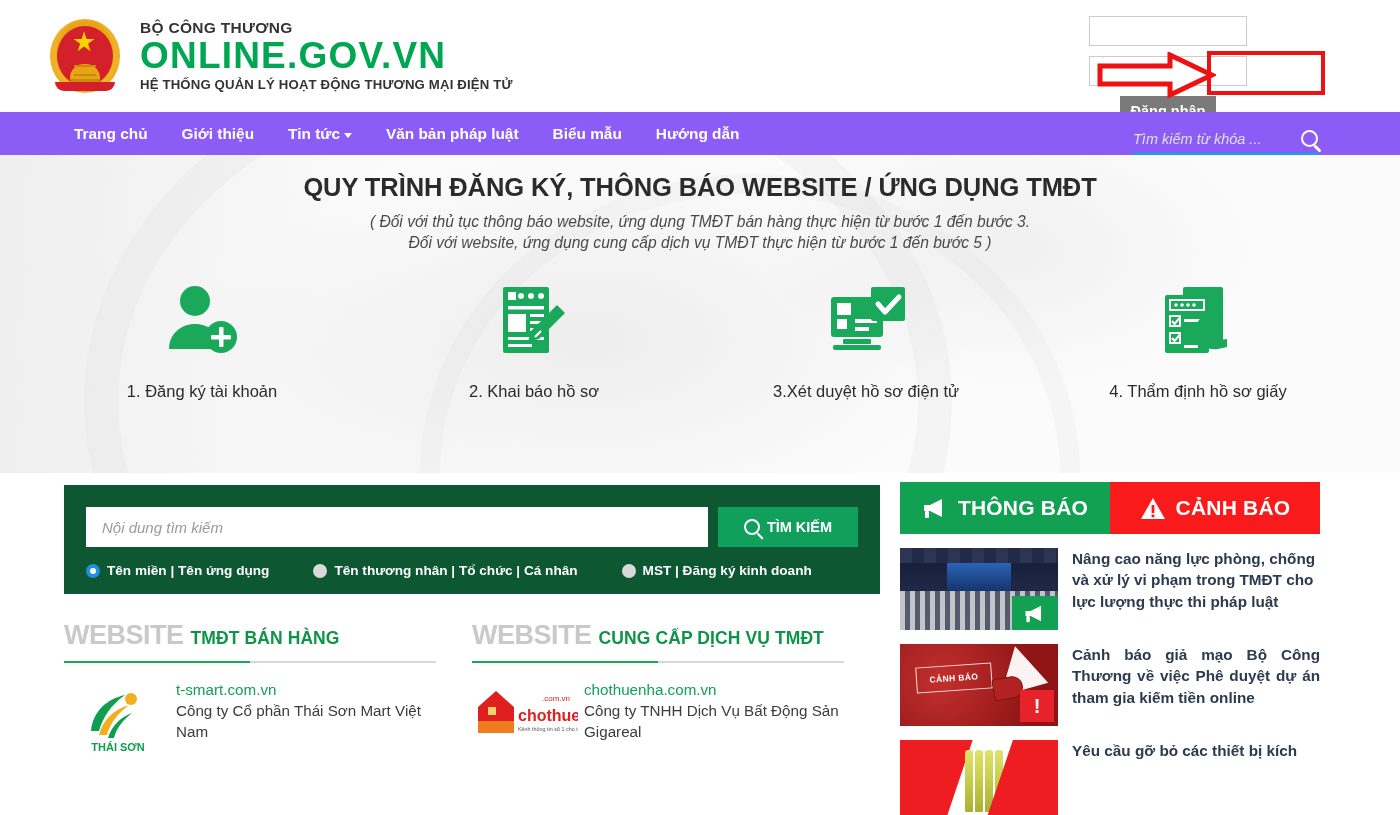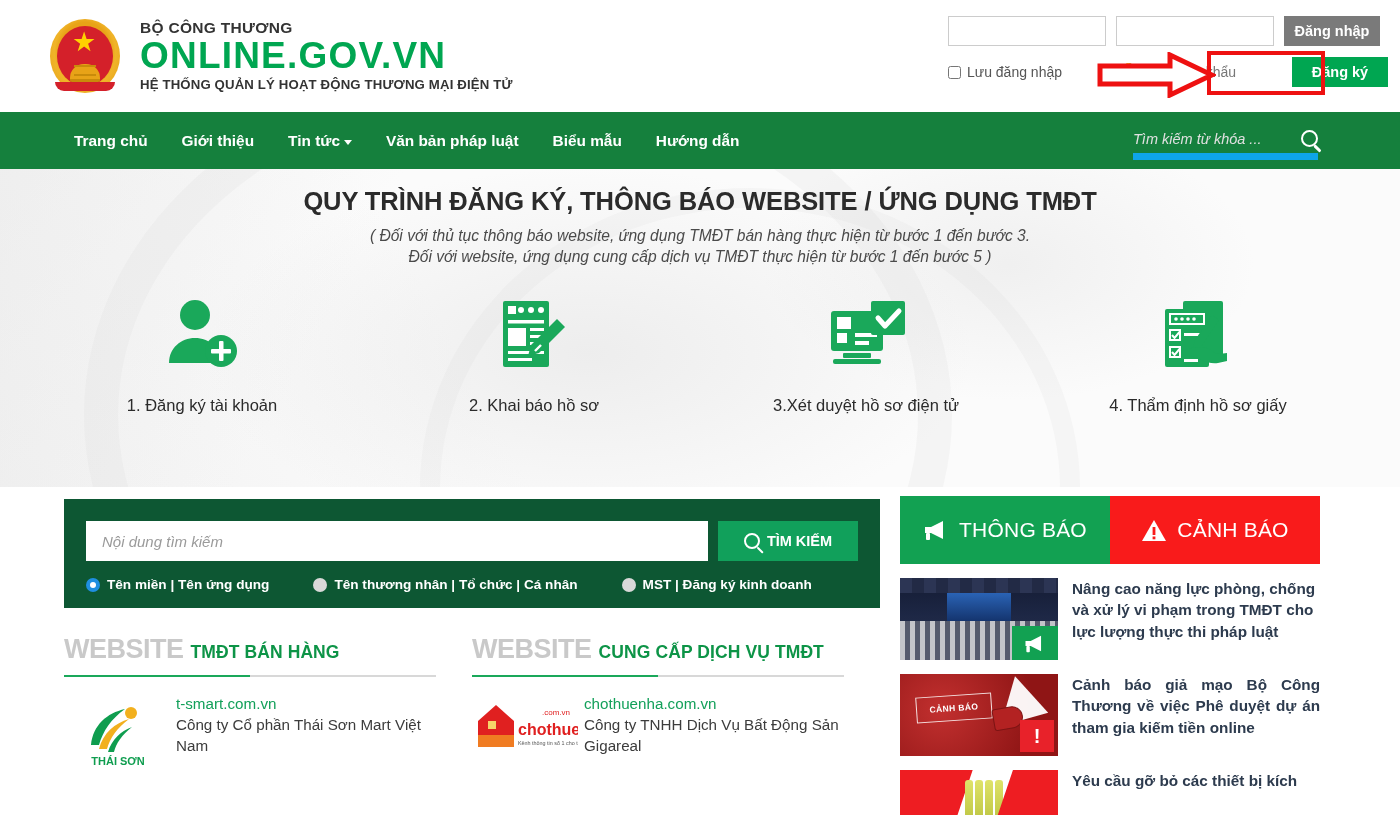--- a/index.html
+++ b/index.html
@@ -80,21 +80,21 @@
   .brand-line3 {
     font-size: 13.2px; font-weight: bold; color: #333333;
     letter-spacing: 0.15px;
   }
 
   
   .login-block {
     position: absolute; right: 12px; top: 16px;
     width: 440px;
   }
-  .login-row1 { display: flex; align-items: center; gap: 10px; }
+  .login-row1 { display: flex; align-items: center; gap: 10px; flex-direction: column; }
   .login-input {
     width: 158px; height: 30px;
     border: 1px solid #cccccc;
     background: #fff;
     font-family: "Liberation Sans", sans-serif;
     font-size: 13px;
     padding: 0 6px;
     outline: none;
   }
   .btn-login {
@@ -133,22 +133,22 @@
     background: #00a651;
     border: none;
     color: #ffffff;
     font-family: "Liberation Sans", sans-serif;
     font-size: 14.5px; font-weight: bold;
     cursor: pointer;
   }
 
   
   .nav {
-    height: 57px;
-    background: #15803d;
+    height: 43px;
+    background: #8b5cf6;
     display: flex; align-items: center;
     position: relative;
   }
   .nav-items { display: flex; align-items: center; padding-left: 74px; gap: 34px; }
   .nav-item {
     color: #ffffff;
     font-size: 15.4px; font-weight: bold;
     cursor: pointer;
     white-space: nowrap;
     display: flex; align-items: center; gap: 4px;
@@ -361,24 +361,24 @@
   }
   .ws-name {
     color: #3c3c3c; font-size: 15.2px;
     line-height: 1.36;
     max-width: 262px;
   }
 
   
   .tabs { display: flex; width: 420px; }
   .tab {
-    flex: 1; height: 68px;
+    flex: 1; height: 52px;
     display: flex; align-items: center; justify-content: center; gap: 10px;
     color: #ffffff;
-    font-size: 21px; font-weight: normal;
+    font-size: 21px; font-weight: bold;
     cursor: pointer;
     letter-spacing: 0.2px;
   }
   .tab.green { background: #12a152; }
   .tab.red { background: #f91b1b; }
 
   .news-item { display: flex; width: 420px; margin-top: 14px; }
   .news-thumb {
     width: 158px; height: 82px;
     flex: none;

